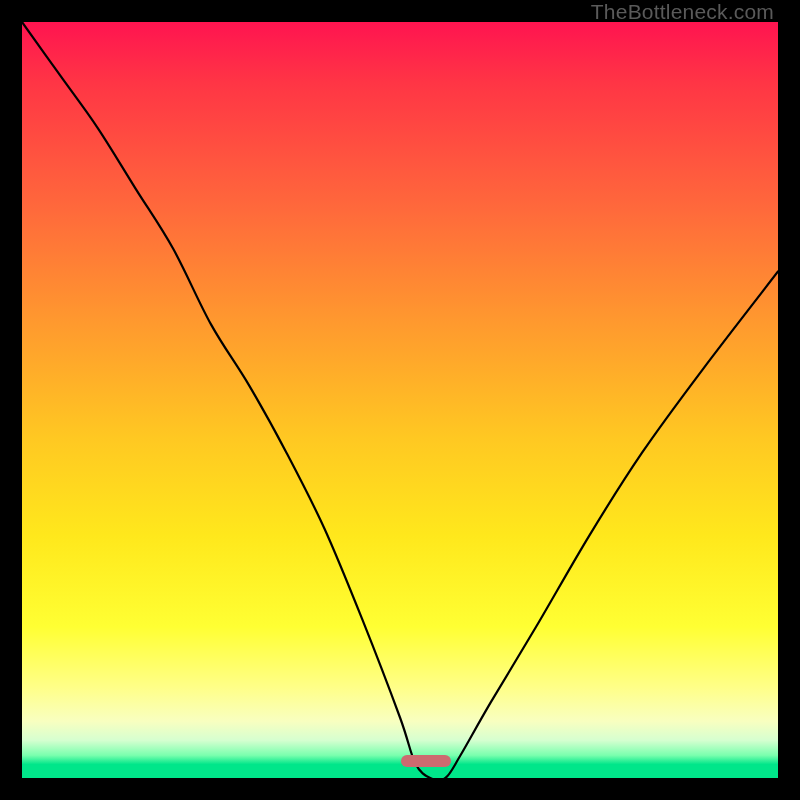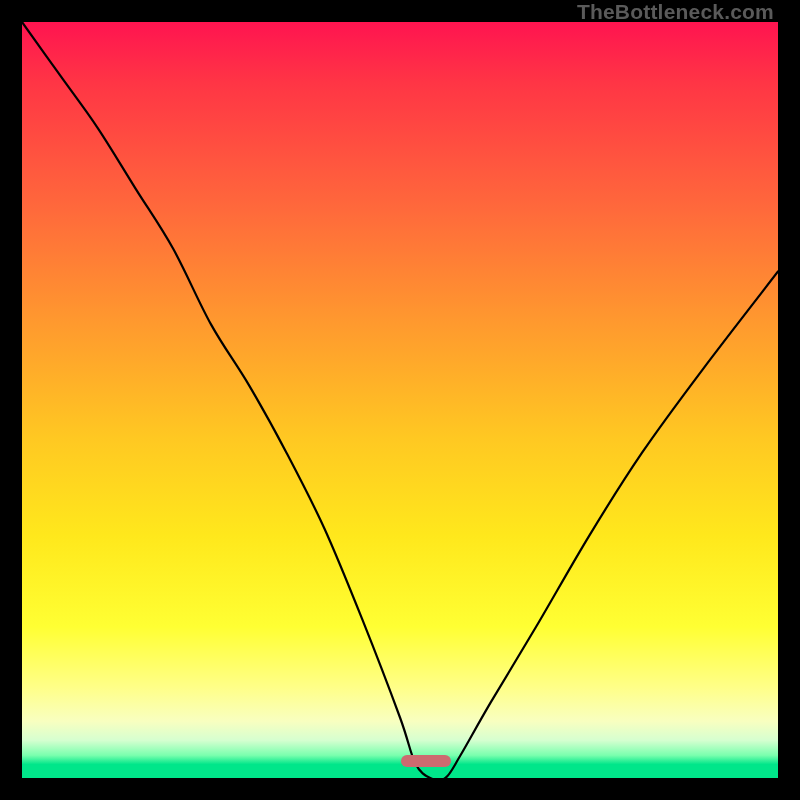--- a/index.html
+++ b/index.html
@@ -33,21 +33,21 @@
       #00e68a 98.2%,
       #00e68a 100%
     );
   }
   .watermark {
     position: absolute;
     top: 0px;
     right: 26px;
     color: #5a5a5a;
     font-size: 21px;
-    font-weight: 700;
+    font-weight: 400;
     letter-spacing: 0.2px;
     user-select: none;
   }
   svg.curve {
     position: absolute;
     left: 0;
     top: 0;
     width: 756px;
     height: 756px;
   }

